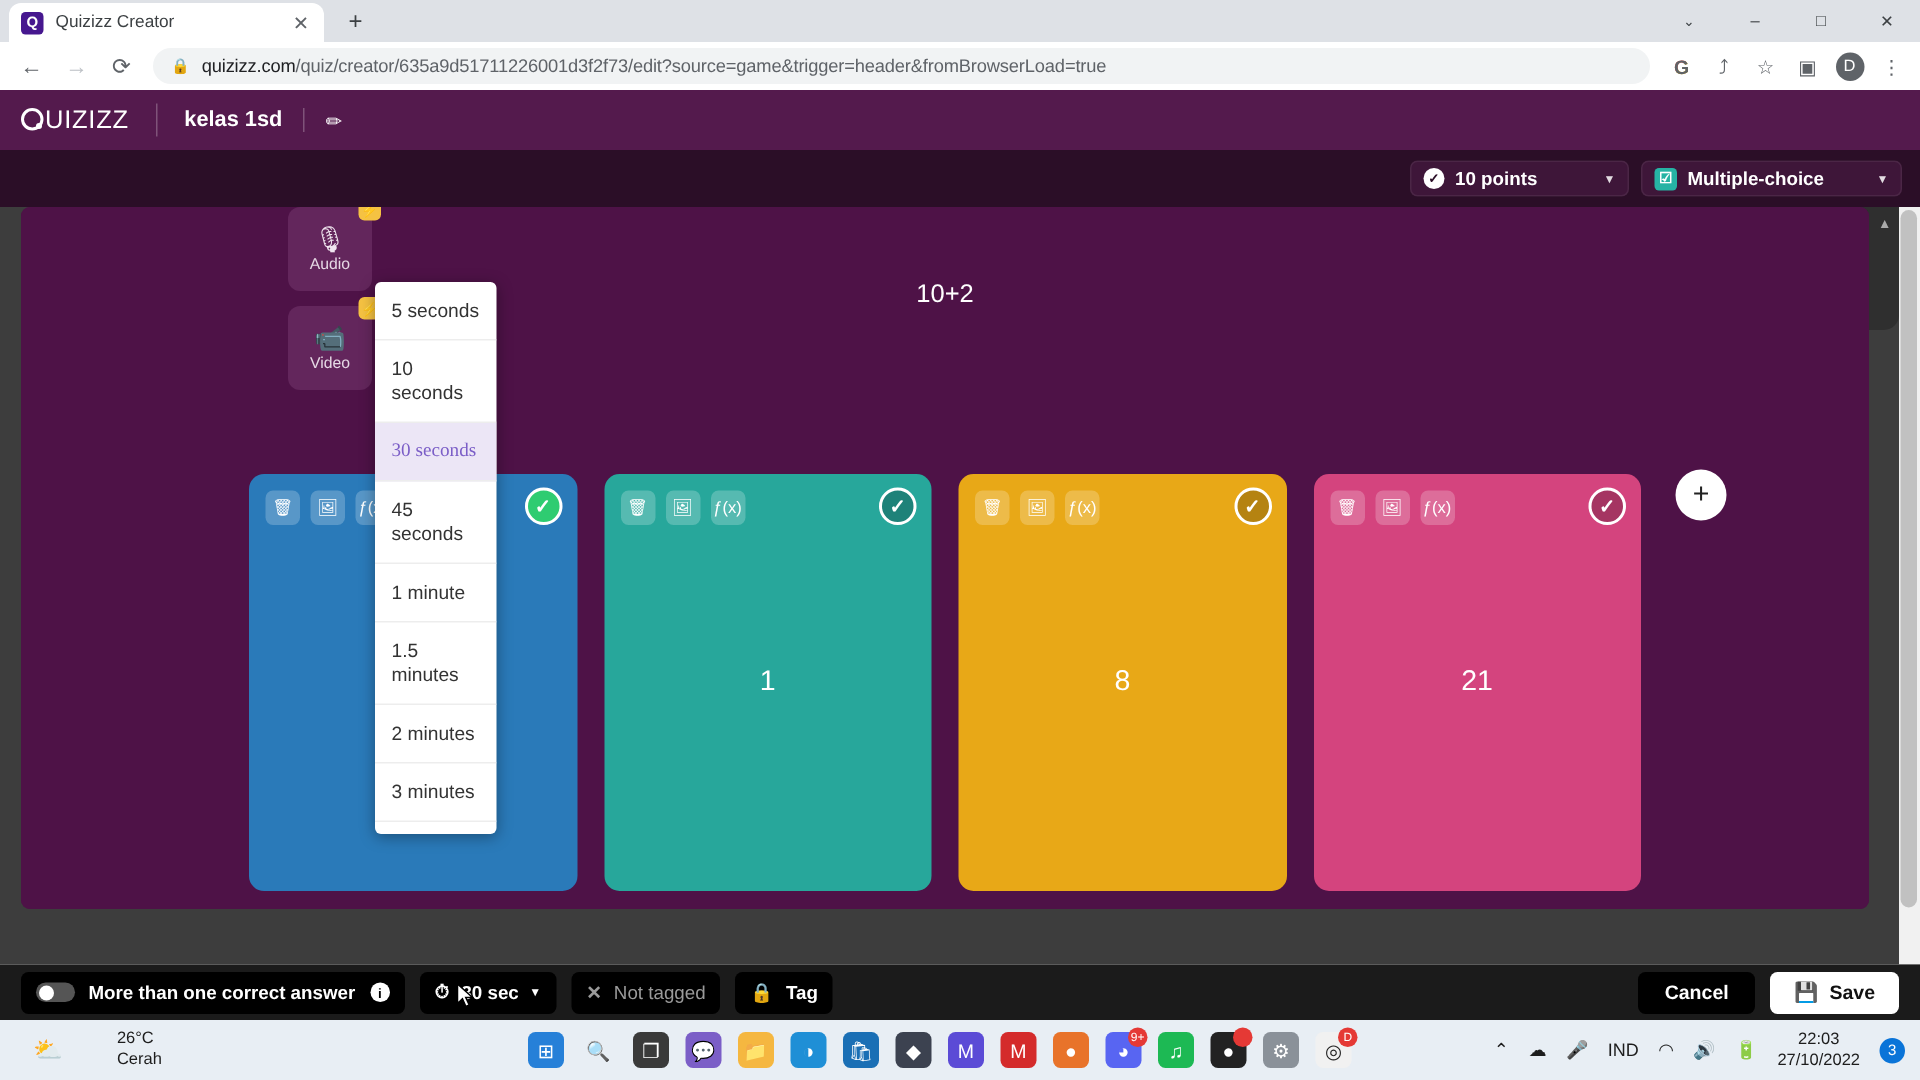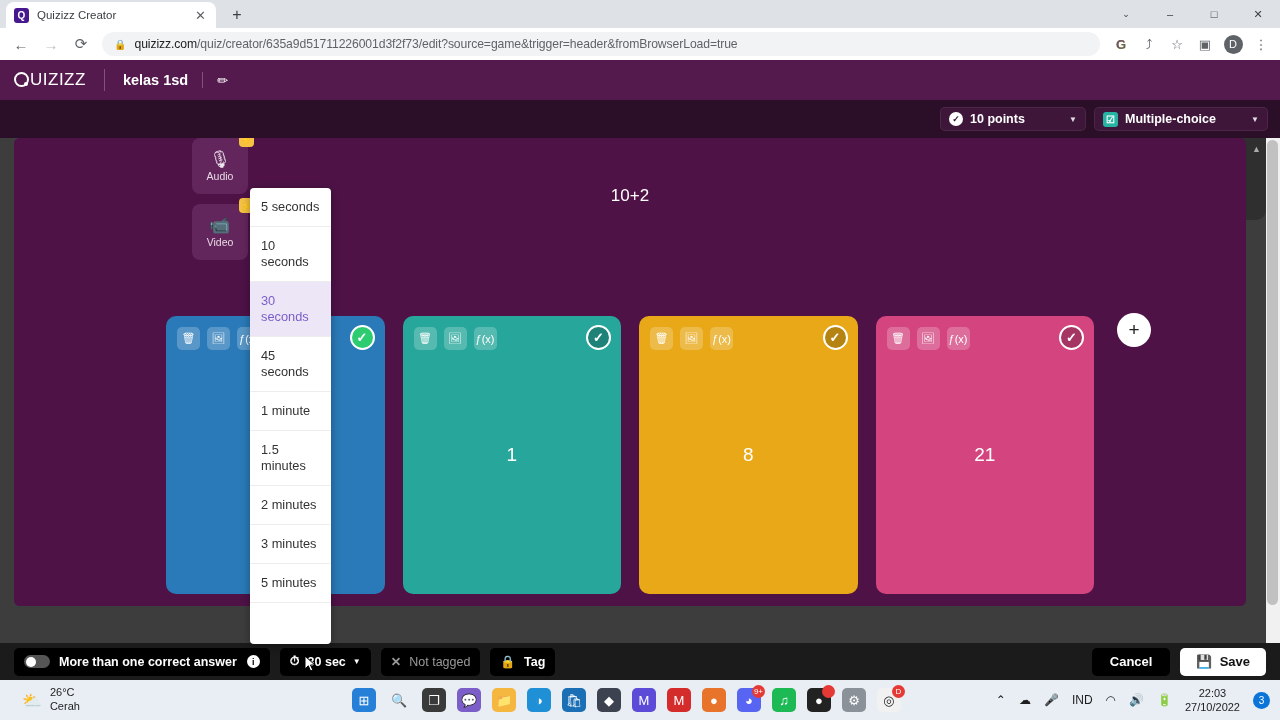--- a/index.html
+++ b/index.html
@@ -243,44 +243,44 @@
   }
   .btn-save {
     height: 28px; padding: 0 16px; border-radius: 5px; background: #fff;
     color: #111; font-size: 13px; font-weight: 600;
     display: flex; align-items: center; gap: 7px; margin-left: 10px;
     margin-right: 14px;
   }
 
   
   .tdrop {
-    position: absolute; top: 188px; left: 250px; width: 81px; height: 456px;
+    position: absolute; top: 188px; left: 250px; width: 81px; height: 368px;
     background: #fff; border-radius: 4px;
     box-shadow: 0 2px 10px rgba(0,0,0,0.35);
     overflow: hidden; z-index: 40;
   }
   .tdrop-item {
     padding: 11px 11px; font-size: 12.8px; color: #333;
     border-bottom: 1px solid #ededed; line-height: 1.25;
   }
-  .tdrop-item.sel { background: #ece6f6; color: #7b5ec7; }
+  .tdrop-item.sel { background: #ece6f6; color: #7b5ec7; font-family: Liberation Serif, serif; }
 
   .cursor {
     position: absolute; left: 304px; top: 655px; z-index: 60;
     width: 14px; height: 18px; pointer-events: none;
   }
 
   
   .taskbar {
     position: absolute; top: 680px; left: 0; width: 1280px; height: 40px;
     background: #e8eef4; display: flex; align-items: center;
   }
   .weather { display: flex; align-items: center; gap: 8px; margin-left: 22px; }
   .weather .wi { font-size: 16px; }
-  .weather .wt { font-size: 11px; color: #1d1d1d; line-height: 1.25; }
+  .weather .wt { font-size: 11px; color: #1d1d1d; line-height: 1.25; margin-left: 28px; }
   .tb-center {
     position: absolute; left: 352px; top: 0; height: 40px;
     display: flex; align-items: center; gap: 11px;
   }
   .tb-app {
     width: 24px; height: 24px; border-radius: 5px; position: relative;
     display: flex; align-items: center; justify-content: center;
     font-size: 13px; color: #fff;
   }
   .tb-app .nb {

